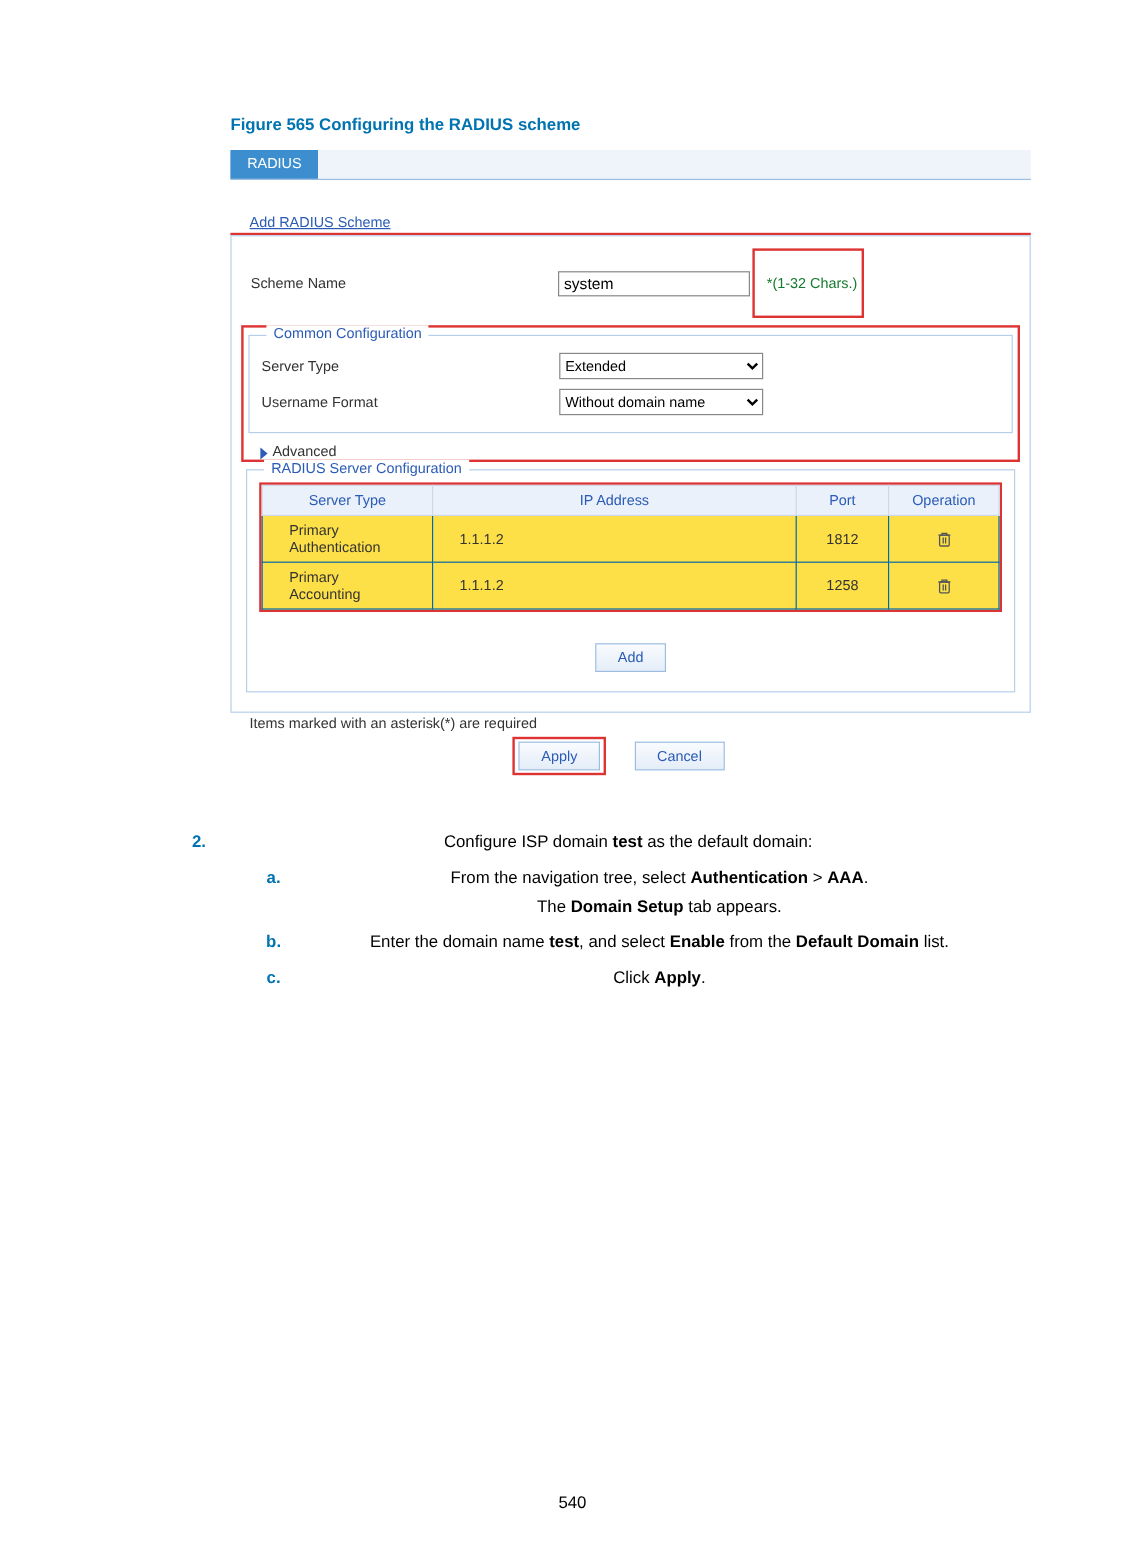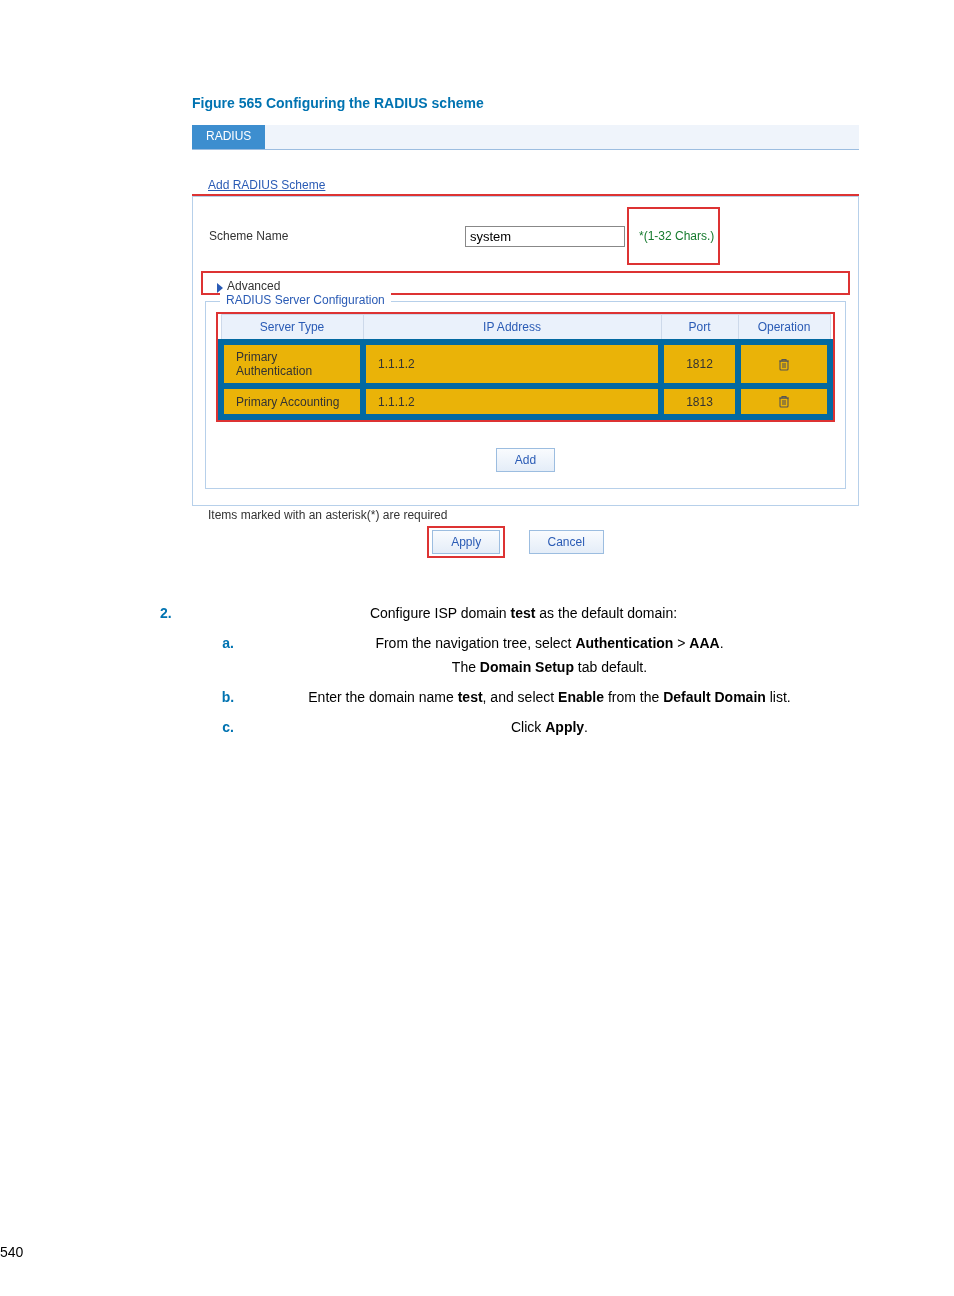--- a/index.html
+++ b/index.html
@@ -142,25 +142,25 @@
     background: #eaf1fb;
     color: #2a5bb5;
     font-weight: normal;
     text-align: left;
     border: 1px solid #cdd9ea;
     padding: 5px 8px;
     font-size: 12px;
   }
   .server-table th.center, .server-table td.center { text-align: center; }
   .server-table td {
-    border: 6px solid #0369a1;
-    padding: 5px 12px;
-    font-size: 12px;
-    color: #333;
-    background: #eab308;
+    border: 1px solid #0369a1;
+    padding: 5px 22px;
+    font-size: 12px;
+    color: #333;
+    background: #fde047;
   }
   .server-table-wrap {
     border: 2px solid #d33;
     padding: 0;
   }
   .col-st { width: 125px; }
   .col-ip { }
   .col-port { width: 60px; }
   .col-op { width: 75px; }
   .trash-icon {
@@ -201,20 +201,21 @@
   .step-content { flex: 1; text-align: center; }
   .sub-list { margin-left: 28px; margin-top: 6px; }
   .sub-row { display: flex; margin-bottom: 6px; }
   .sub-let { color: #0073b1; font-weight: bold; width: 24px; flex: none; }
   .sub-body { flex: 1; }
   b { font-weight: bold; }
   .page-number {
     position: absolute;
     bottom: 36px;
     left: 0; right: 0;
+    text-align: center;
     font-size: 14px;
     color: #000;
   }
 </style>
 </head>
 <body>
 
 <div class="page">
 
   <div class="figure-title">Figure 565 Configuring the RADIUS scheme</div>
@@ -231,20 +232,35 @@
 
       <div class="scheme-row">
         <div class="scheme-label">Scheme Name</div>
         <input class="scheme-input" value="system" style="">
         <span class="red-box-top">
           <span class="hint">*(1-32 Chars.)</span>
         </span>
       </div>
 
       <div style="border:2px solid #d33; margin:0 8px 4px 8px; padding:0;">
+        <div class="fieldset" style="margin:6px 4px 2px 4px; border-top:1px solid #b7d0ea;">
+          <div class="fieldset-legend">Common Configuration</div>
+          <div class="cfg-row">
+            <div class="cfg-label">Server Type</div>
+            <select class="app-select">
+              <option>Extended</option>
+            </select>
+          </div>
+          <div class="cfg-row">
+            <div class="cfg-label">Username Format</div>
+            <select class="app-select">
+              <option>Without domain name</option>
+            </select>
+          </div>
+        </div>
         <div class="advanced-row">
           <span class="tri"></span>
           <span>Advanced</span>
         </div>
       </div>
 
       <div class="fieldset">
         <div class="fieldset-legend">RADIUS Server Configuration</div>
 
         <div class="server-table-wrap">
@@ -269,21 +285,21 @@
                           <rect x="3" y="4" width="8" height="9" rx="1"></rect>
                           <path d="M2 4h10M5 4V2.5h4V4M6 6v5M8 6v5"></path>
                         </g>
                       </svg>
                   </span>
                 </td>
               </tr>
               <tr>
                 <td>Primary Accounting</td>
                 <td>1.1.1.2</td>
-                <td class="center">1813</td>
+                <td class="center">1258</td>
                 <td class="center">
                   <span class="trash-icon">
                     <svg width="14" height="15" viewBox="0 0 14 15">
                         <g fill="none" stroke="#555" stroke-width="1.1">
                           <rect x="3" y="4" width="8" height="9" rx="1"></rect>
                           <path d="M2 4h10M5 4V2.5h4V4M6 6v5M8 6v5"></path>
                         </g>
                       </svg>
                   </span>
                 </td>
@@ -313,21 +329,21 @@
     <div class="step-row">
       <div class="step-num">2.</div>
       <div class="step-content">
         <span>Configure ISP domain </span><b>test</b><span> as the default domain:</span>
 
         <div class="sub-list">
           <div class="sub-row">
             <div class="sub-let">a.</div>
             <div class="sub-body">
               <span>From the navigation tree, select </span><b>Authentication</b><span> &gt; </span><b>AAA</b><span>.</span><br>
-              <span>The </span><b>Domain Setup</b><span> tab default.</span>
+              <span>The </span><b>Domain Setup</b><span> tab appears.</span>
             </div>
           </div>
           <div class="sub-row">
             <div class="sub-let">b.</div>
             <div class="sub-body">
               <span>Enter the domain name </span><b>test</b><span>, and select </span><b>Enable</b><span> from the </span><b>Default Domain</b><span> list.</span>
             </div>
           </div>
           <div class="sub-row">
             <div class="sub-let">c.</div>

